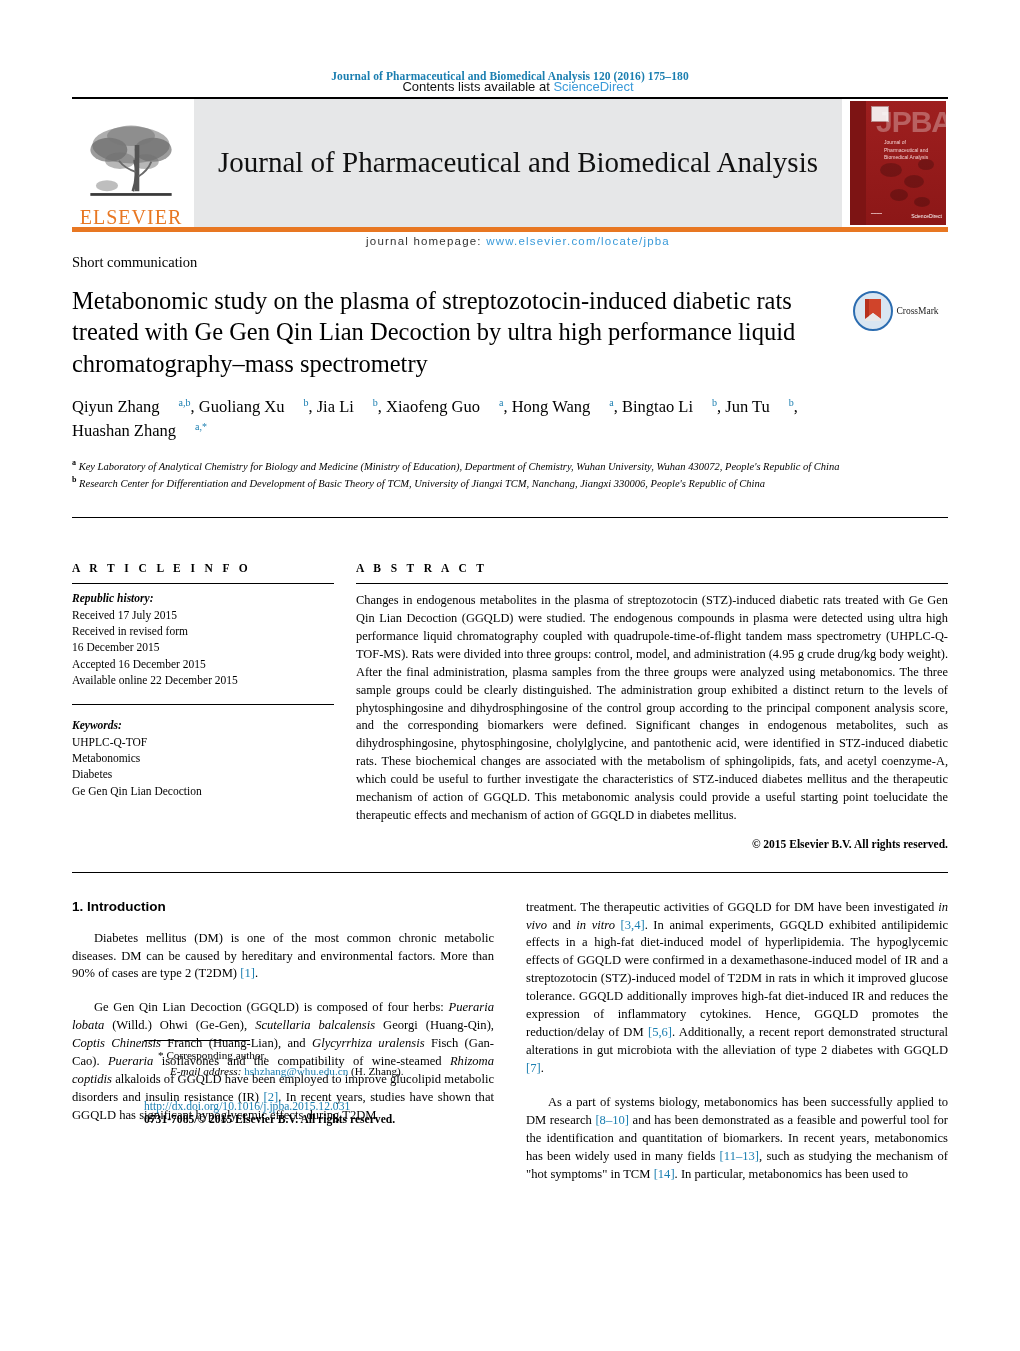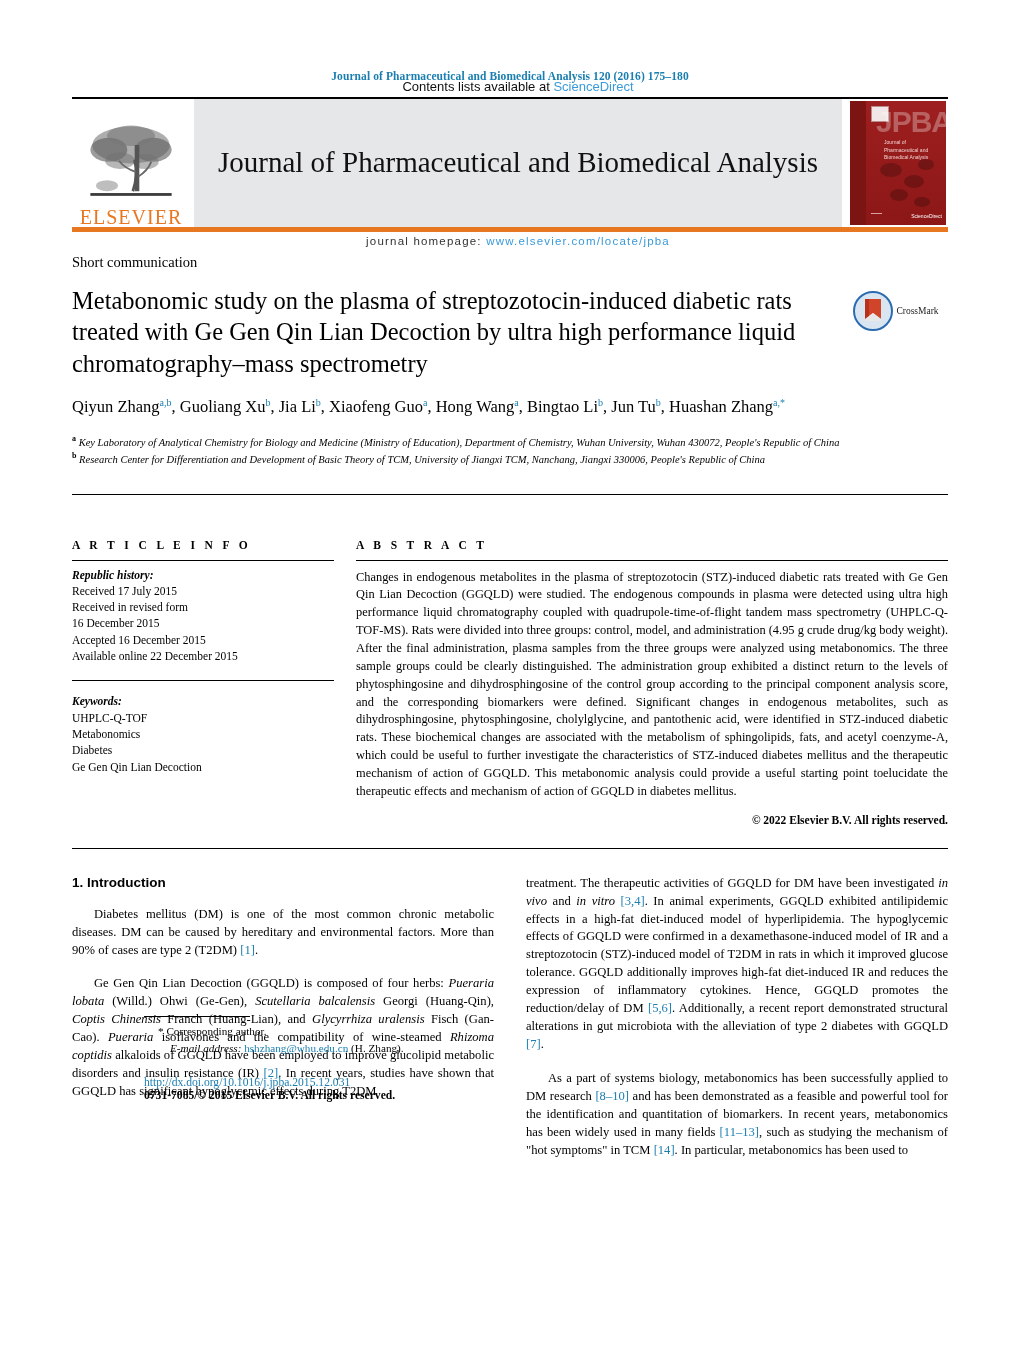--- a/index.html
+++ b/index.html
@@ -169,21 +169,21 @@
     font-size: 24.5px;
     line-height: 1.28;
     margin: 0 0 16px 0;
     max-width: 790px;
   }
   .authors {
     font-size: 16.5px;
     line-height: 1.45;
     max-width: 800px;
   }
-  .authors sup { font-size: 10px; color: #1a7eb0; vertical-align: super; }
+  .authors sup { font-size: 10px; color: #1a7eb0; vertical-align: super; margin-left: 19px; }
   .crossmark-col {
     flex: 0 0 104px;
     padding-top: 6px;
     display:flex; flex-direction:column; align-items:center;
   }
   .crossmark-badge { display:flex; align-items:center; }
   .crossmark-label {
     font-family:"Liberation Serif",serif;
     font-size: 9.5px; color:#222; margin-left: 3px;
   }
@@ -397,21 +397,21 @@
           <span>Diabetes</span><br>
           <span>Ge Gen Qin Lian Decoction</span>
         </div>
       </div>
     </div>
 
     <div class="col-abs">
       <div class="hdr">A B S T R A C T</div>
       <div class="thin-rule"></div>
       <div class="abs-text">Changes in endogenous metabolites in the plasma of streptozotocin (STZ)-induced diabetic rats treated with Ge Gen Qin Lian Decoction (GGQLD) were studied. The endogenous compounds in plasma were detected using ultra high performance liquid chromatography coupled with quadrupole-time-of-flight tandem mass spectrometry (UHPLC-Q-TOF-MS). Rats were divided into three groups: control, model, and administration (4.95 g crude drug/kg body weight). After the final administration, plasma samples from the three groups were analyzed using metabonomics. The three sample groups could be clearly distinguished. The administration group exhibited a distinct return to the levels of phytosphingosine and dihydrosphingosine of the control group according to the principal component analysis score, and the corresponding biomarkers were defined. Significant changes in endogenous metabolites, such as dihydrosphingosine, phytosphingosine, cholylglycine, and pantothenic acid, were identified in STZ-induced diabetic rats. These biochemical changes are associated with the metabolism of sphingolipids, fats, and acetyl coenzyme-A, which could be useful to further investigate the characteristics of STZ-induced diabetes mellitus and the therapeutic mechanism of action of GGQLD. This metabonomic analysis could provide a useful starting point toelucidate the therapeutic effects and mechanism of action of GGQLD in diabetes mellitus.</div>
-      <div class="copyright">© 2022 Elsevier B.V. All rights reserved.</div>
+      <div class="copyright">© 2015 Elsevier B.V. All rights reserved.</div>
     </div>
   </div>
 
   <div class="body-rule"></div>
 
   <div class="body-cols">
     <div class="bcol">
       <h2 class="sec">1.  Introduction</h2>
       <p class="body">Diabetes mellitus (DM) is one of the most common chronic metabolic diseases. DM can be caused by hereditary and environmental factors. More than 90% of cases are type 2 (T2DM) <span class="ref">[1]</span>.</p>
       <p class="body">Ge Gen Qin Lian Decoction (GGQLD) is composed of four herbs: <i><i>Pueraria</i> lobata</i> (Willd.) Ohwi (Ge-Gen), <i>Scutellaria balcalensis</i> Georgi (Huang-Qin), <i>Coptis Chinensis</i> Franch (Huang-Lian), and <i>Glycyrrhiza uralensis</i> Fisch (Gan-Cao). <i>Pueraria</i> isoflavones and the compatibility of wine-steamed <i>Rhizoma coptidis</i> alkaloids of GGQLD have been employed to improve glucolipid metabolic disorders and insulin resistance (IR) <span class="ref">[2]</span>. In recent years, studies have shown that GGQLD has significant hypoglycemic effects during T2DM</p>

